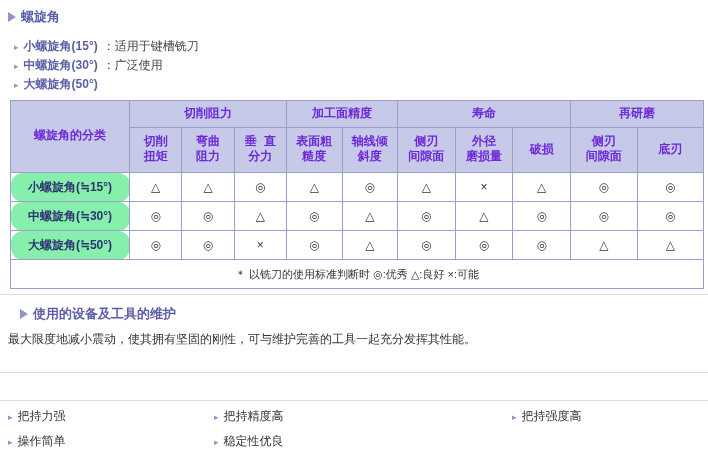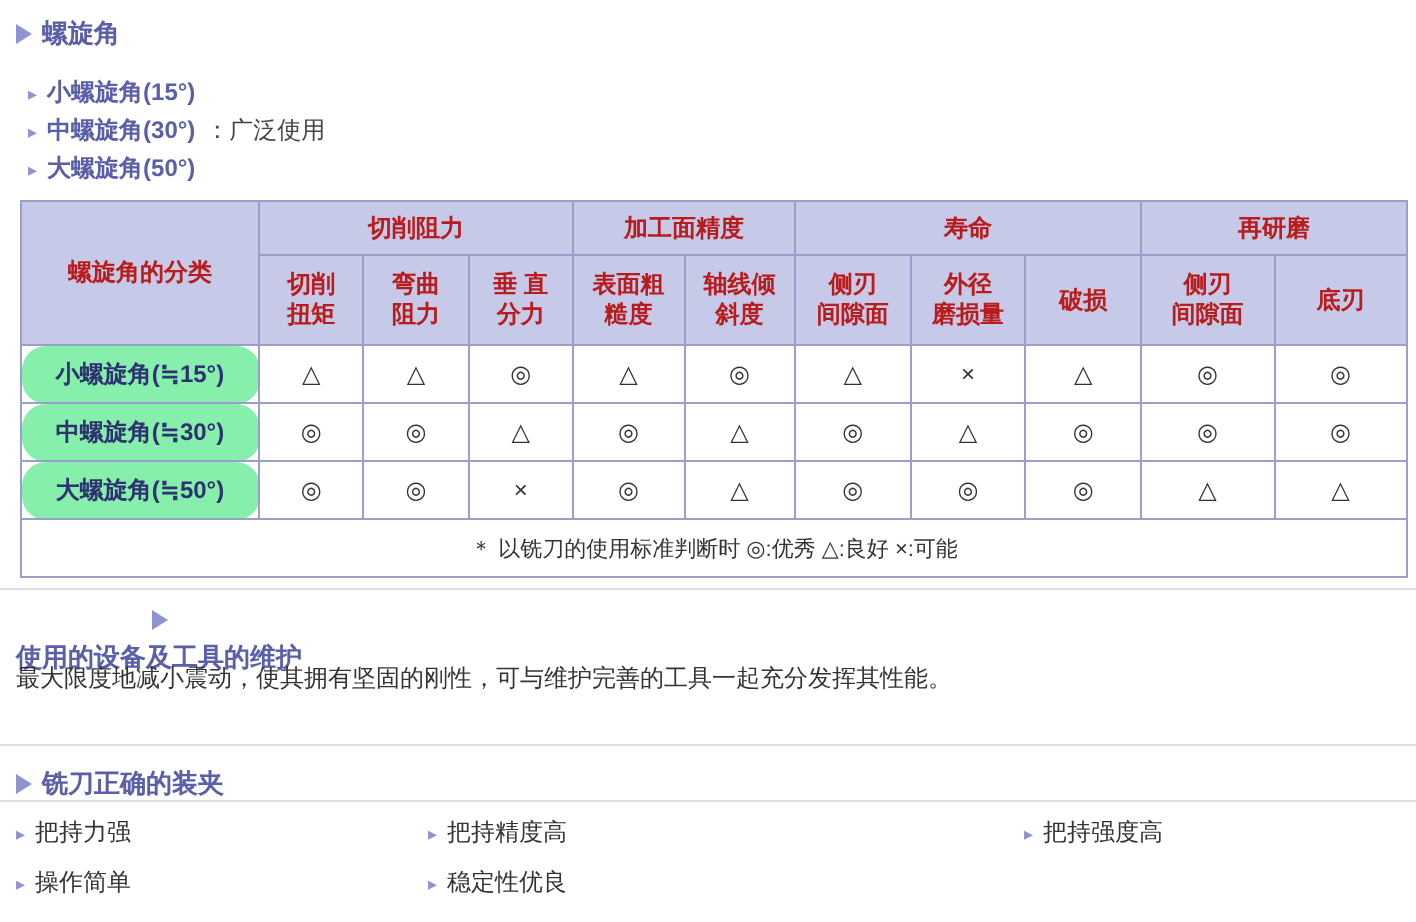--- a/index.html
+++ b/index.html
@@ -18,21 +18,21 @@
     display:flex;align-items:center;gap:5px;
     font-size:13px;font-weight:bold;color:#5b5fa8;
   }
   .sec-head .tri{
     width:0;height:0;
     border-left:8px solid #8f93cf;
     border-top:5px solid transparent;
     border-bottom:5px solid transparent;
   }
   #h-helix{position:absolute;left:8px;top:8px;}
-  #h-equip{position:absolute;left:8px;top:305px;flex-direction:column;}
+  #h-equip{position:absolute;left:20px;top:305px;}
   #h-mount{position:absolute;left:8px;top:383px;}
 
   
   .bullet{
     display:flex;align-items:baseline;gap:5px;
     font-size:12px;line-height:16px;
   }
   .bullet .caret{
     color:#8f93cf;font-size:9px;line-height:16px;
   }
@@ -51,24 +51,25 @@
     font-size:12px;
   }
   table.helix th,table.helix td{
     border:1px solid #9a9ec9;
     text-align:center;
     vertical-align:middle;
     padding:0;
   }
   table.helix thead th{
     background:#c6c9e8;
-    color:#b91c1c;
+    color:#6d28d9;
     font-weight:bold;
     height:26px;
     line-height:15px;
+    font-family:Liberation Mono, monospace;
   }
   table.helix thead th.two-line{height:44px;}
   table.helix tbody td{
     background:#ffffff;
     height:28px;
     color:#333;
   }
   table.helix tbody td.rowlab{
     background:#86efac;
     color:#2f3270;
@@ -120,20 +121,21 @@
 <div class="page">
 
   <div class="sec-head" id="h-helix">
     <span class="tri"></span>
     <span>螺旋角</span>
   </div>
 
   <div class="bullet" id="b1">
     <span class="caret">▸</span>
     <span class="term">小螺旋角(15°)</span>
+    <span class="desc">：适用于键槽铣刀</span>
   </div>
   <div class="bullet" id="b2">
     <span class="caret">▸</span>
     <span class="term">中螺旋角(30°)</span>
     <span class="desc">：广泛使用</span>
   </div>
   <div class="bullet" id="b3">
     <span class="caret">▸</span>
     <span class="term">大螺旋角(50°)</span>
   </div>
@@ -211,24 +213,20 @@
   <div class="hr" id="hr1"></div>
 
   <div class="sec-head" id="h-equip">
     <span class="tri"></span>
     <span>使用的设备及工具的维护</span>
   </div>
   <div id="equip-text">最大限度地减小震动，使其拥有坚固的刚性，可与维护完善的工具一起充分发挥其性能。</div>
 
   <div class="hr" id="hr2"></div>
 
-  <div class="sec-head" id="h-mount">
-    <span class="tri"></span>
-    <span>铣刀正确的装夹</span>
-  </div>
 
   <div class="hr" id="hr3"></div>
 
   <div class="cols">
     <div class="bullet">
       <span class="caret">▸</span>
       <span>把持力强</span>
     </div>
     <div class="bullet">
       <span class="caret">▸</span>

